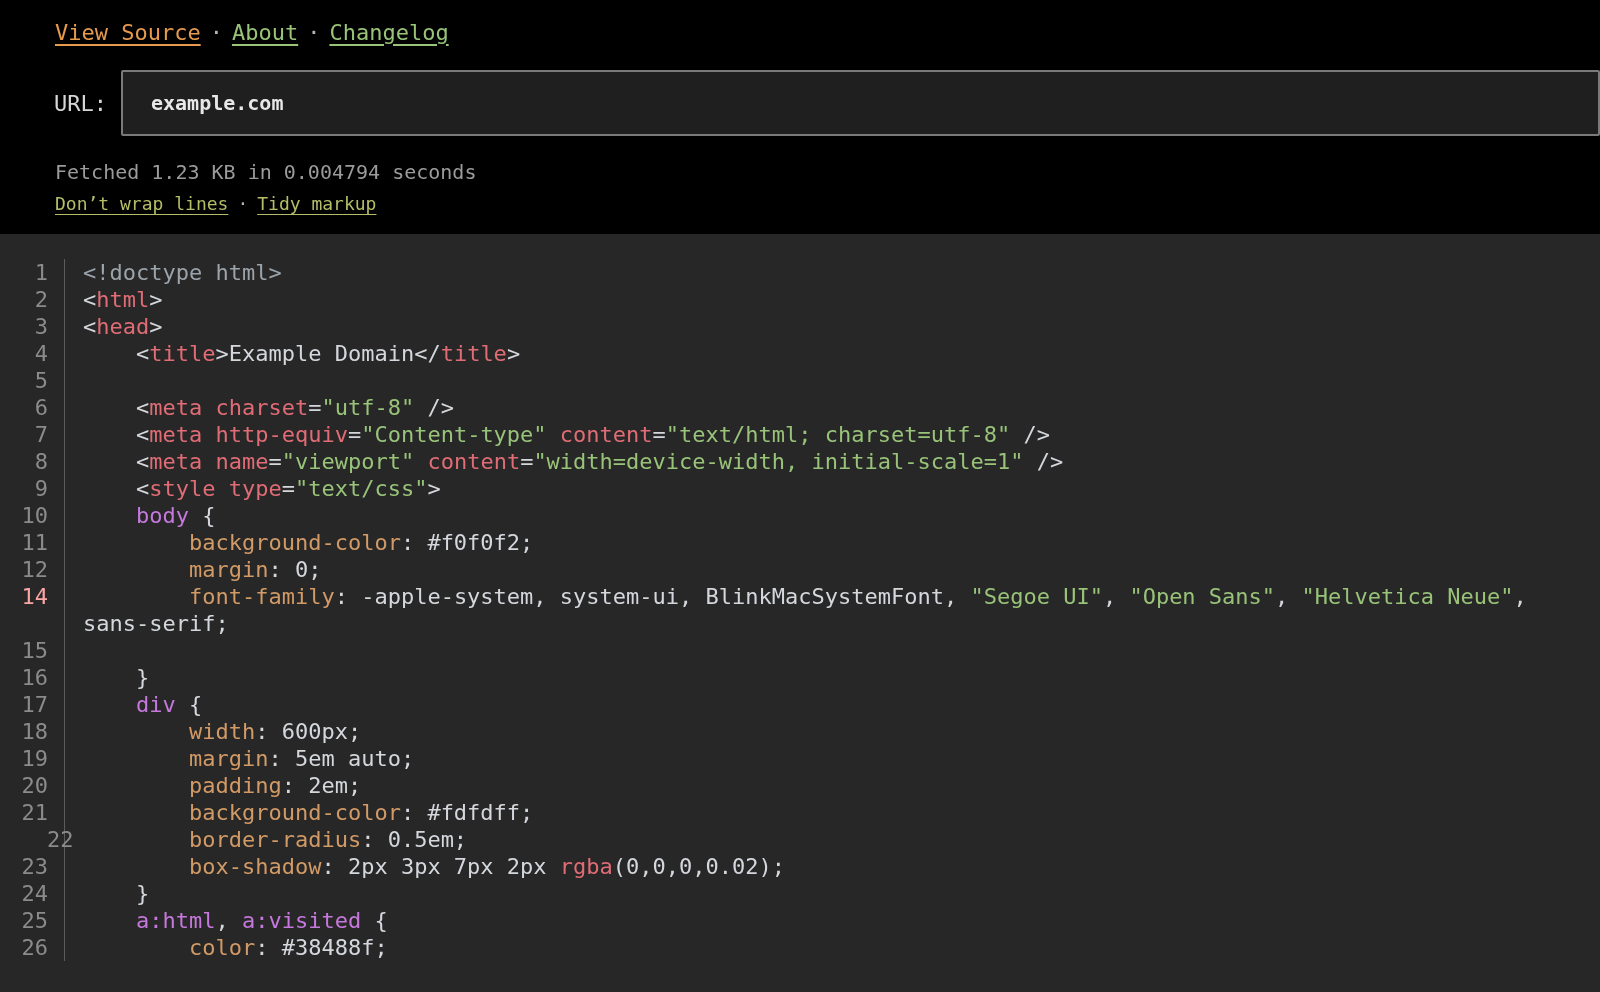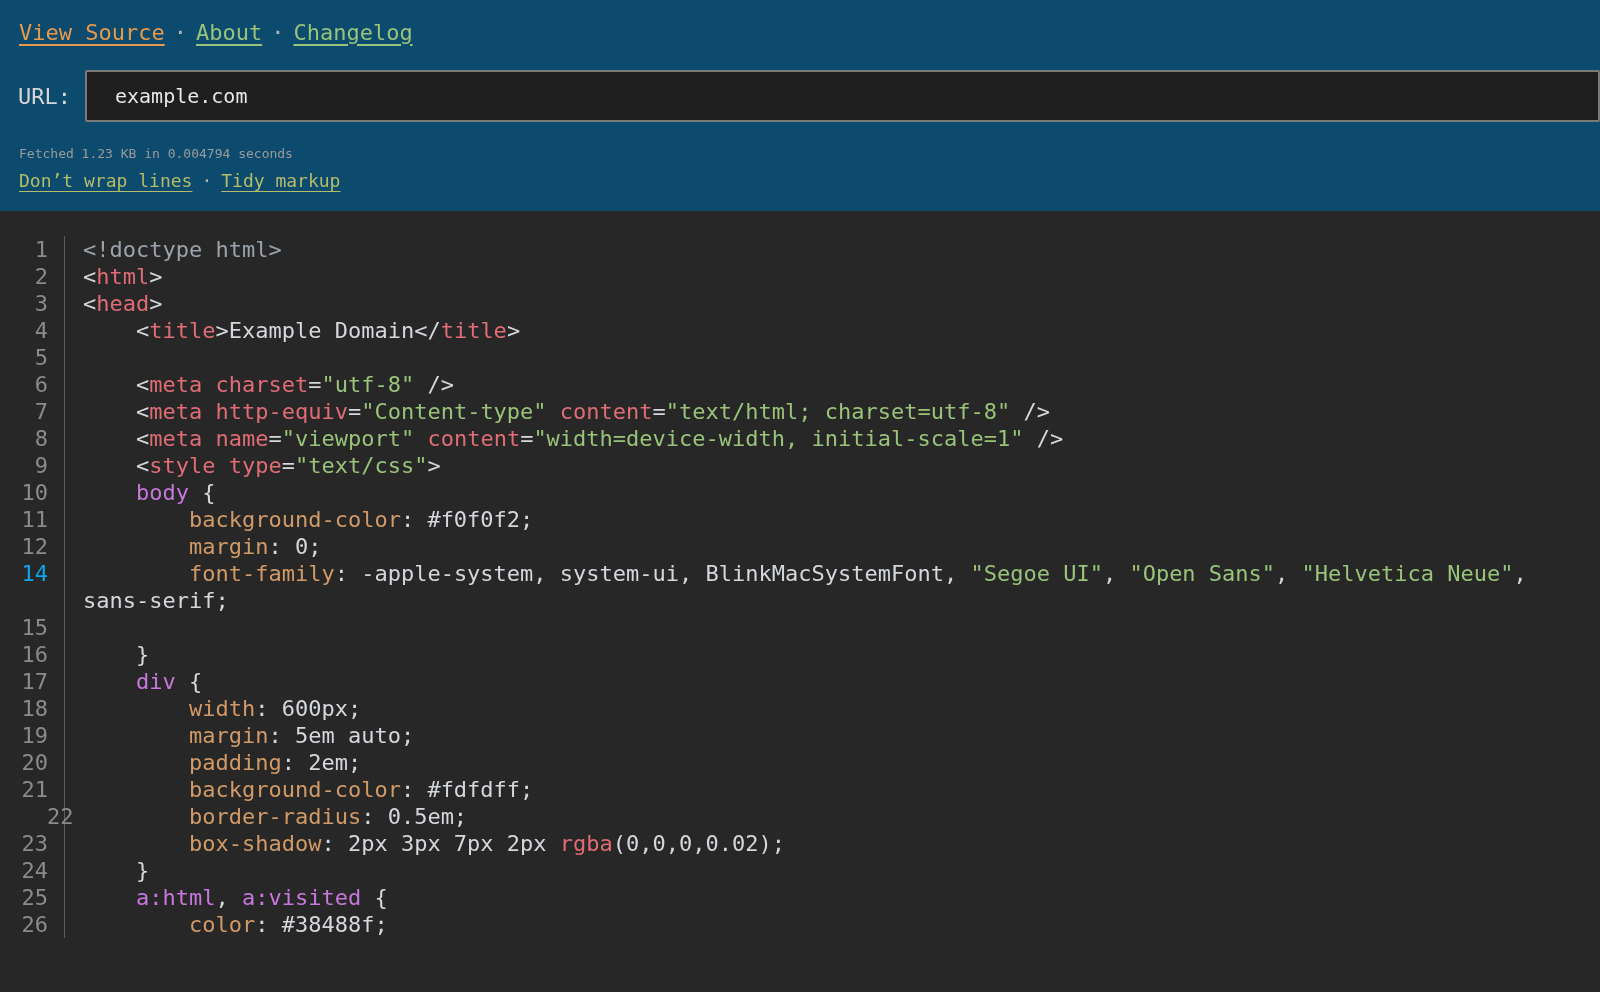--- a/index.html
+++ b/index.html
@@ -8,40 +8,40 @@
     background:#272727;
     font-family:"DejaVu Sans Mono", monospace;
   }
   .topbar{background:#1f1f1f;padding:18px 0 18px 0;}
   .nav{padding-left:19px;font-size:22px;line-height:30px;}
   .nav a{text-decoration:underline;text-underline-offset:4px;cursor:pointer;}
   .dot{color:#b5b5b5;margin:0 9px;}
   .url-row{display:flex;align-items:center;margin-top:22px;}
   .url-label{color:#d6d6d6;font-size:22px;margin-left:18px;flex:none;}
   .url-input{
-    flex:1;margin-left:14px;height:52px;box-sizing:border-box;
+    flex:1;margin-left:14px;height:66px;box-sizing:border-box;
     background:#1f1f1f;border:2px solid #7a7a7a;border-radius:2px;
     color:#e8e8e8;font-family:"DejaVu Sans Mono", monospace;font-size:20px;
-    padding:0 10px 0 28px;outline:none;min-width:0;
+    padding:0 10px 0 28px;outline:none;min-width:0;font-weight:bold;
   }
-  .status{margin:24px 0 0 19px;font-size:13px;color:#9b9b9b;}
+  .status{margin:24px 0 0 19px;font-size:20px;color:#9b9b9b;}
   .actions{margin:7px 0 0 19px;font-size:18px;line-height:25px;}
   .actions a{text-decoration:underline;text-underline-offset:4px;cursor:pointer;}
   .code{padding-top:25px;font-size:22px;line-height:27px;}
   .row{display:flex;}
   .gutter{
     flex:none;width:65px;box-sizing:border-box;text-align:right;
     padding-right:16px;border-right:1px solid #5c5c5c;user-select:none;
   }
   .codecell{flex:1;min-width:0;padding-left:18px;white-space:pre-wrap;color:#d4d7dc;}
 </style>
 </head>
 <body style="background: rgb(39, 39, 39);">
 
-<div class="topbar" style="background: #0c4a6e;">
+<div class="topbar" style="background: #000000; padding-left: 36px;">
   <nav class="nav"><a style="color: rgb(229, 154, 77);">View Source</a><span class="dot" style="color: rgb(181, 181, 181);">·</span><a style="color: rgb(152, 195, 121);">About</a><span class="dot" style="color: rgb(181, 181, 181);">·</span><a style="color: rgb(152, 195, 121);">Changelog</a></nav>
 
   <div class="url-row">
     <label class="url-label">URL:</label>
     <input class="url-input" type="text" value="example.com" style="">
   </div>
 
   <div class="status" style="color: rgb(155, 155, 155);">Fetched 1.23 KB in 0.004794 seconds</div>
 
   <div class="actions"><a style="color: rgb(181, 189, 104);">Don’t wrap lines</a><span class="dot" style="color: rgb(181, 181, 181);">·</span><a style="color: rgb(181, 189, 104);">Tidy markup</a></div>
@@ -90,21 +90,21 @@
     </div>
     <div class="row">
       <div class="gutter" style="color: rgb(139, 139, 139); border-right-color: rgb(92, 92, 92);">11</div>
       <div class="codecell"><span class="tk-d" style="color: rgb(212, 215, 220);">        </span><span class="tk-p" style="color: rgb(209, 154, 102);">background-color</span><span class="tk-d" style="color: rgb(212, 215, 220);">: #f0f0f2;</span></div>
     </div>
     <div class="row">
       <div class="gutter" style="color: rgb(139, 139, 139); border-right-color: rgb(92, 92, 92);">12</div>
       <div class="codecell"><span class="tk-d" style="color: rgb(212, 215, 220);">        </span><span class="tk-p" style="color: rgb(209, 154, 102);">margin</span><span class="tk-d" style="color: rgb(212, 215, 220);">: 0;</span></div>
     </div>
     <div class="row">
-      <div class="gutter" style="color: #0ea5e9; border-right-color: rgb(92, 92, 92); text-align: right;">14</div>
+      <div class="gutter" style="color: #fca5a5; border-right-color: rgb(92, 92, 92); text-align: right;">14</div>
       <div class="codecell"><span class="tk-d" style="color: rgb(212, 215, 220);">        </span><span class="tk-p" style="color: rgb(209, 154, 102);">font-family</span><span class="tk-d" style="color: rgb(212, 215, 220);">: -apple-system, system-ui, BlinkMacSystemFont, </span><span class="tk-s" style="color: rgb(152, 195, 121);">"Segoe UI"</span><span class="tk-d" style="color: rgb(212, 215, 220);">, </span><span class="tk-s" style="color: rgb(152, 195, 121);">"Open Sans"</span><span class="tk-d" style="color: rgb(212, 215, 220);">, </span><span class="tk-s" style="color: rgb(152, 195, 121);">"Helvetica Neue"</span><span class="tk-d" style="color: rgb(212, 215, 220);">, sans-serif;</span></div>
     </div>
     <div class="row">
       <div class="gutter" style="color: rgb(139, 139, 139); border-right-color: rgb(92, 92, 92);">15</div>
       <div class="codecell"></div>
     </div>
     <div class="row">
       <div class="gutter" style="color: rgb(139, 139, 139); border-right-color: rgb(92, 92, 92);">16</div>
       <div class="codecell"><span class="tk-d" style="color: rgb(212, 215, 220);">    }</span></div>
     </div>

